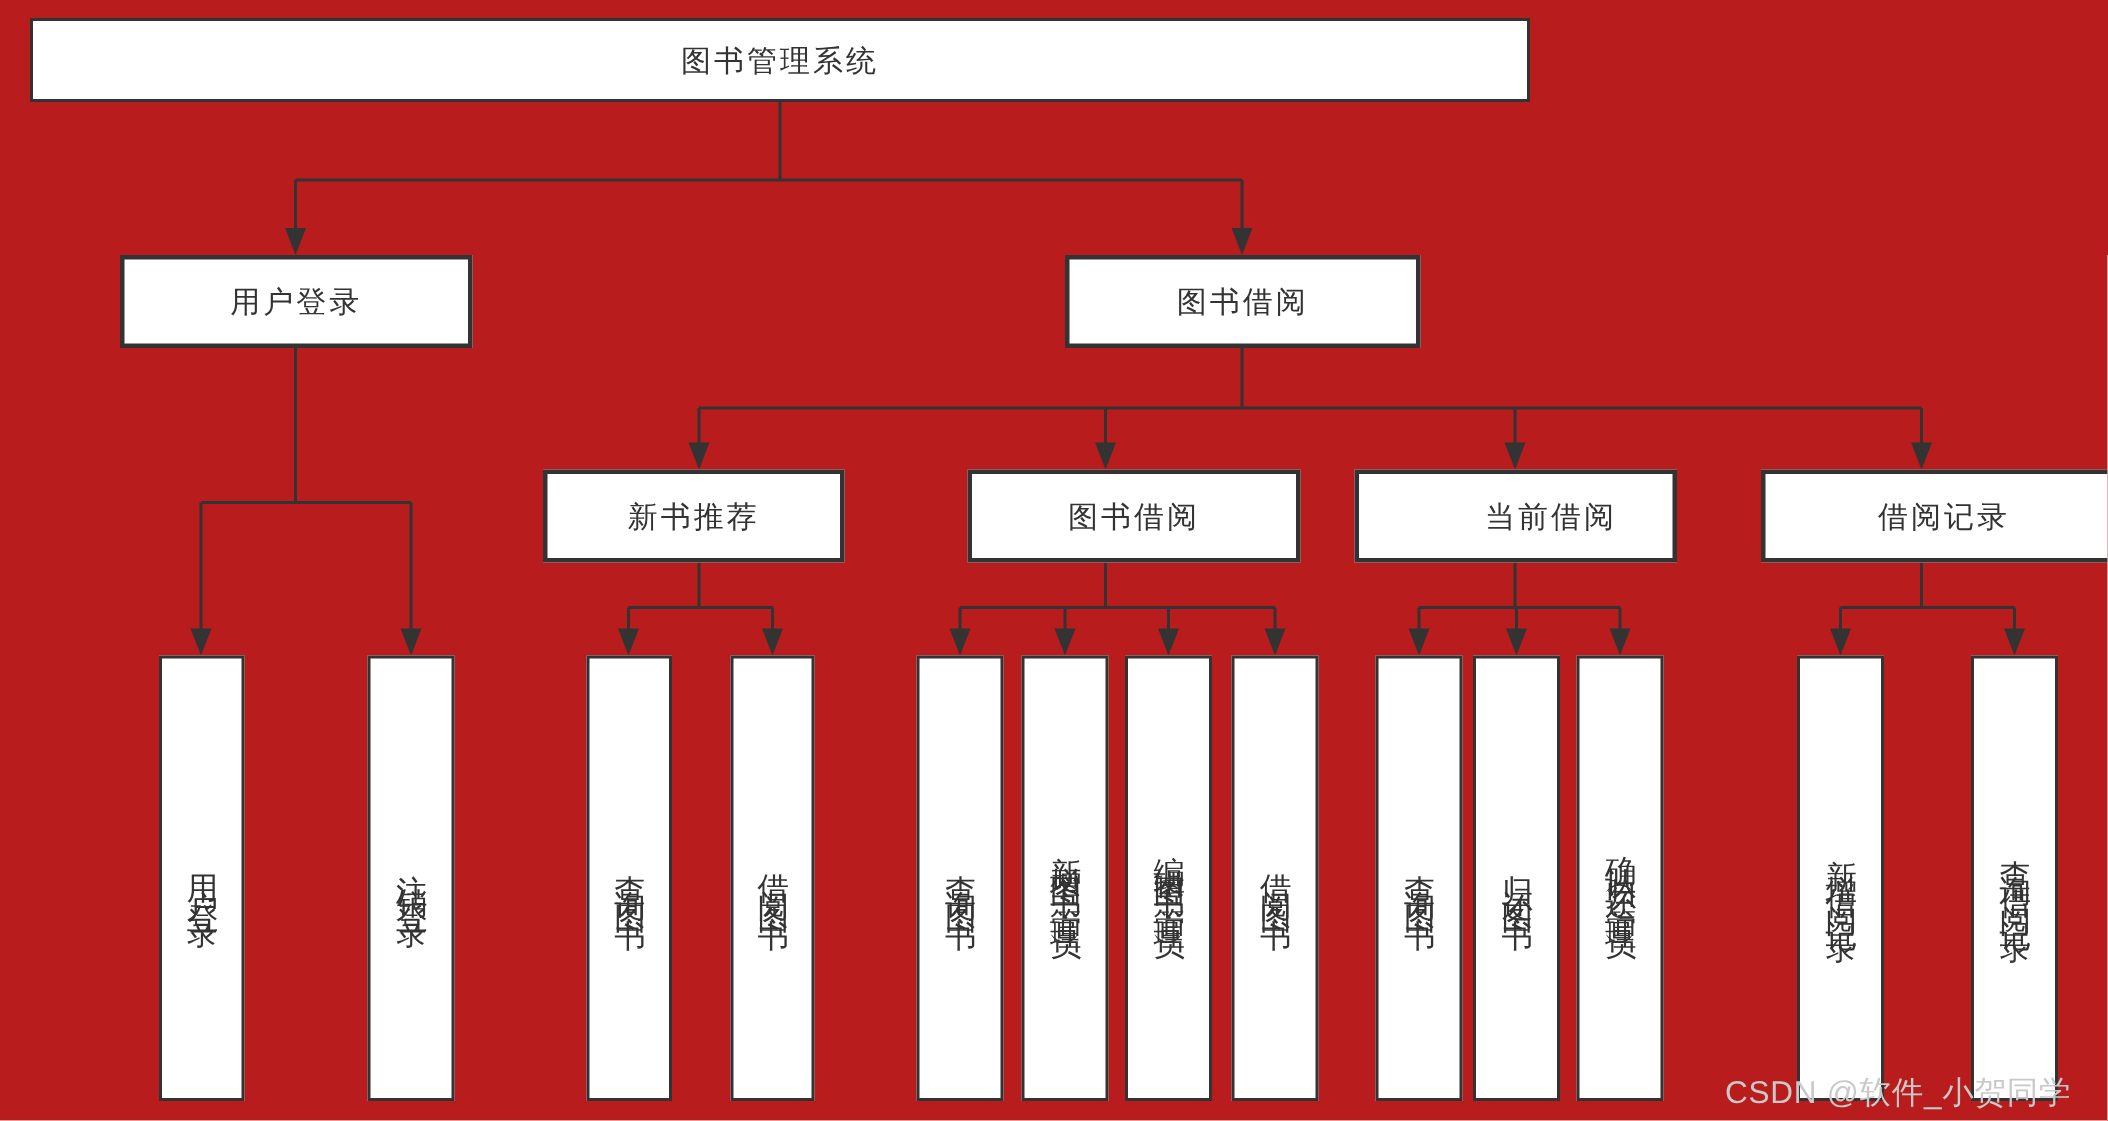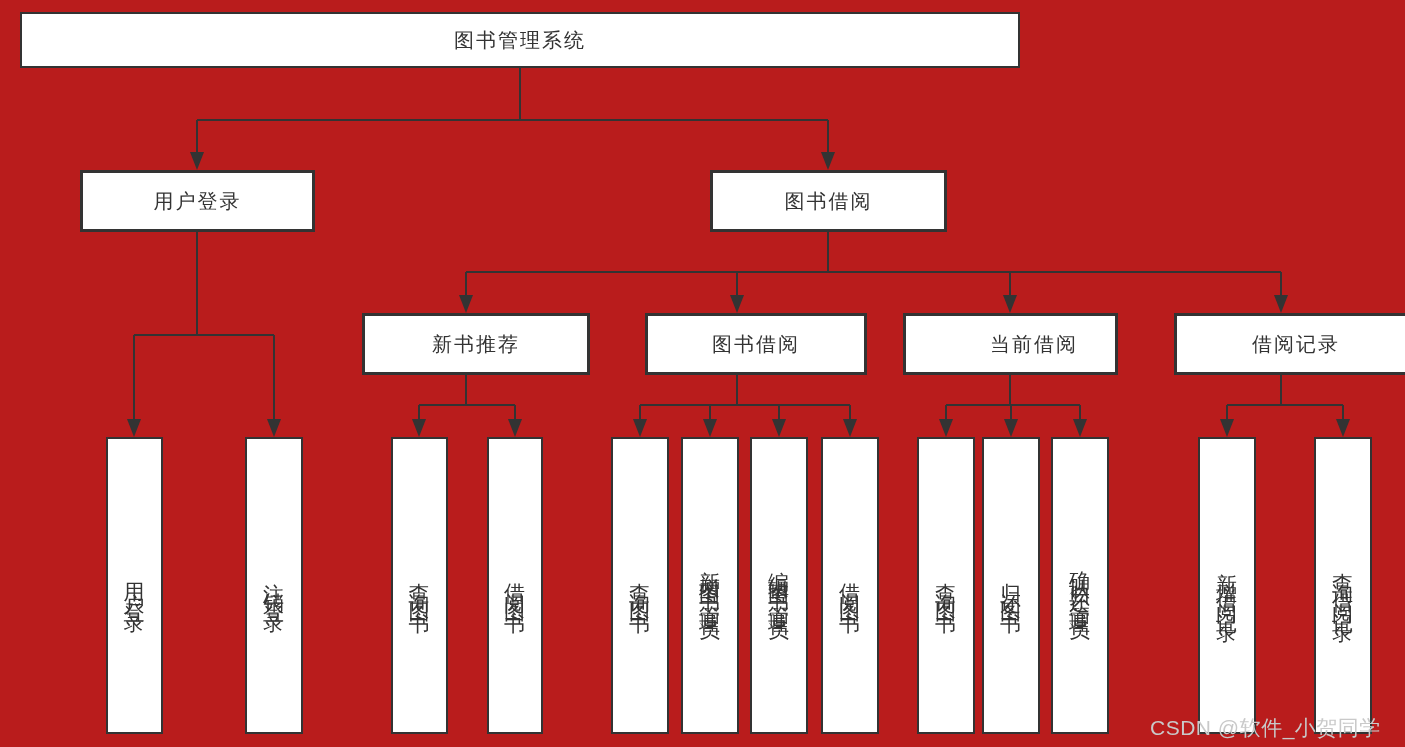--- a/index.html
+++ b/index.html
@@ -96,21 +96,21 @@
     <span class="hlabel">图书管理系统</span>
   </div>
 
   <div class="node" style="left:80px; top:170px; width:235px; height:62px;">
     <span class="hlabel">用户登录</span>
   </div>
   <div class="node" style="left:710px; top:170px; width:237px; height:62px;">
     <span class="hlabel">图书借阅</span>
   </div>
 
-  <div class="node" style="left:362px; top:313px; width:228px; height:62px;">
+  <div class="node" style="left:362px; top:313px; width:201px; height:62px;">
     <span class="hlabel">新书推荐</span>
   </div>
   <div class="node" style="left:626px; top:313px; width:222px; height:62px;margin-left:19px;">
     <span class="hlabel">图书借阅</span>
   </div>
   <div class="node" style="left:903px; top:313px; width:215px; height:62px;padding-left:47px;">
     <span class="hlabel">当前借阅</span>
   </div>
   <div class="node" style="left:1174px; top:313px; width:244px; height:62px;">
     <span class="hlabel">借阅记录</span>

